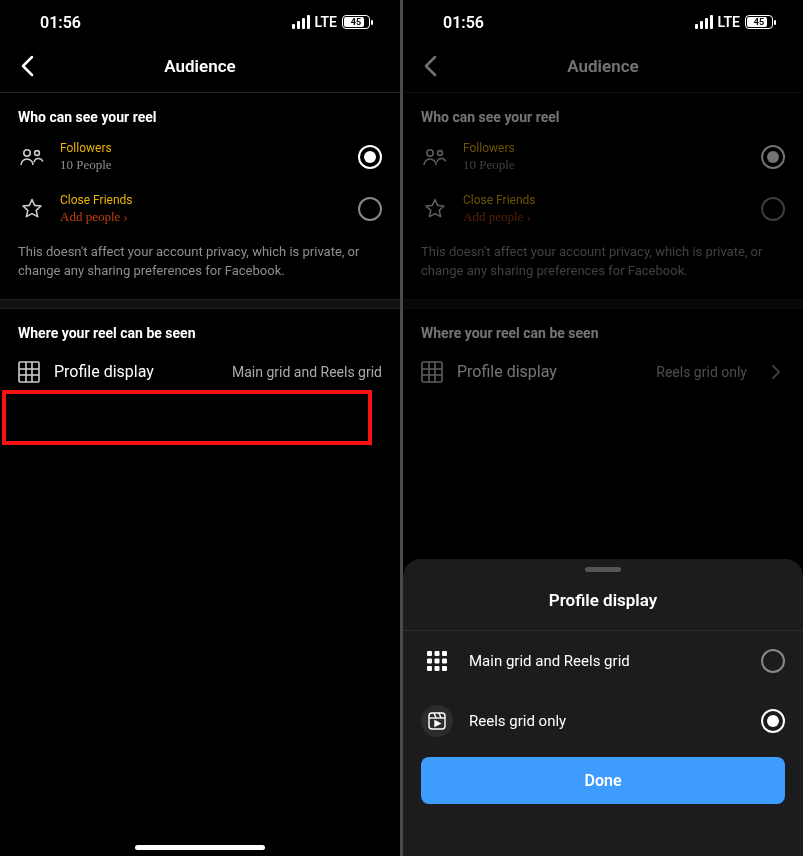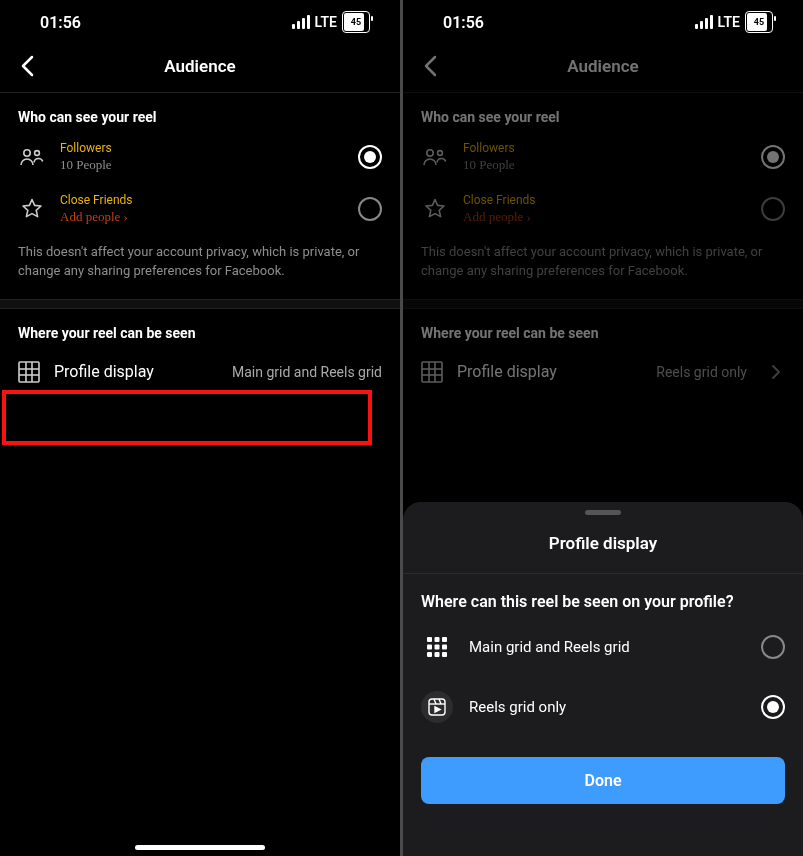--- a/index.html
+++ b/index.html
@@ -33,21 +33,21 @@
     font-weight: 600;
   }
   .status-right { display:flex; align-items:center; gap:5px; }
   .sig-bars { display:flex; align-items:flex-end; gap:2px; }
   .sig-bars span { width:3px; background:#fff; border-radius:1px; }
   .sig-bars span:nth-child(1){height:5px;}
   .sig-bars span:nth-child(2){height:8px;}
   .sig-bars span:nth-child(3){height:11px;}
   .sig-bars span:nth-child(4){height:14px;}
   .lte { font-size:14px; font-weight:600; }
-  .battery { border:1.5px solid #fff; border-radius:4px; width:28px; height:22px; position:relative; display:flex; align-items:center; justify-content:center; font-size:9px; font-weight:700; color:#000; }
+  .battery { border:1.5px solid #fff; border-radius:4px; width:28px; height:14px; position:relative; display:flex; align-items:center; justify-content:center; font-size:9px; font-weight:700; color:#000; }
   .battery::after { content:""; position:absolute; right:-4px; top:4px; width:2px; height:5px; background:#fff; border-radius:1px;}
   .battery-fill { background:#fff; position:absolute; left:1px; top:1px; bottom:1px; width:20px; border-radius:2px;}
   .battery-num { position:relative; z-index:1; }
 
   .nav-header {
     display:flex;
     align-items:center;
     height: 44px;
     position:relative;
   }
@@ -165,21 +165,21 @@
     padding: 14px 18px;
   }
   .sheet-row .si { width:32px; height:32px; display:flex; align-items:center; justify-content:center;}
   .sheet-row .si.circ { background:#2c2c2e; border-radius:50%; }
   .sheet-row .slabel { flex:1; color:#fff; font-size:15px; }
   .sheet-info {
     color:#9a9a9a; font-size:13px; line-height:1.5;
     padding: 6px 18px 16px 18px;
   }
   .done-btn {
-    margin: 20px 18px 0 18px;
+    margin: 6px 18px 0 18px;
     background:#3e9cff;
     color:#fff;
     text-align:center;
     font-size:16px;
     font-weight:600;
     padding:14px 0;
     border-radius:8px;
   }
 
   .overlay {
@@ -366,21 +366,20 @@
         <svg width="10" height="16" viewBox="0 0 10 16">
             <path d="M2 2 L8 8 L2 14" stroke="#888" stroke-width="2" fill="none" stroke-linecap="round" stroke-linejoin="round"></path>
           </svg>
       </div>
     </div>
   </div>
 
   <div class="sheet">
     <div class="grabber"></div>
     <div class="sheet-title">Profile display</div>
-    <div class="sheet-q">Where can this reel be seen on your profile?</div>
 
     <div class="sheet-row">
       <div class="si">
         <svg width="22" height="22" viewBox="0 0 22 22">
             <g fill="#fff">
               <rect x="1" y="1" width="5" height="5" rx="1"></rect>
               <rect x="8.5" y="1" width="5" height="5" rx="1"></rect>
               <rect x="16" y="1" width="5" height="5" rx="1"></rect>
               <rect x="1" y="8.5" width="5" height="5" rx="1"></rect>
               <rect x="8.5" y="8.5" width="5" height="5" rx="1"></rect>

